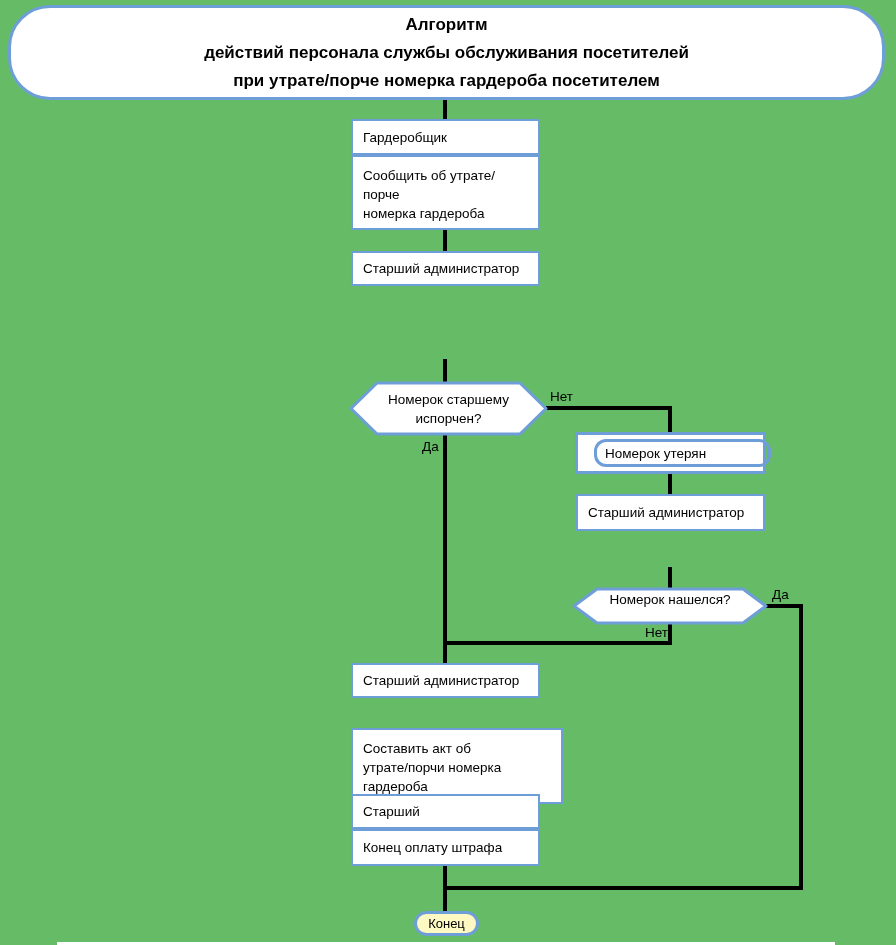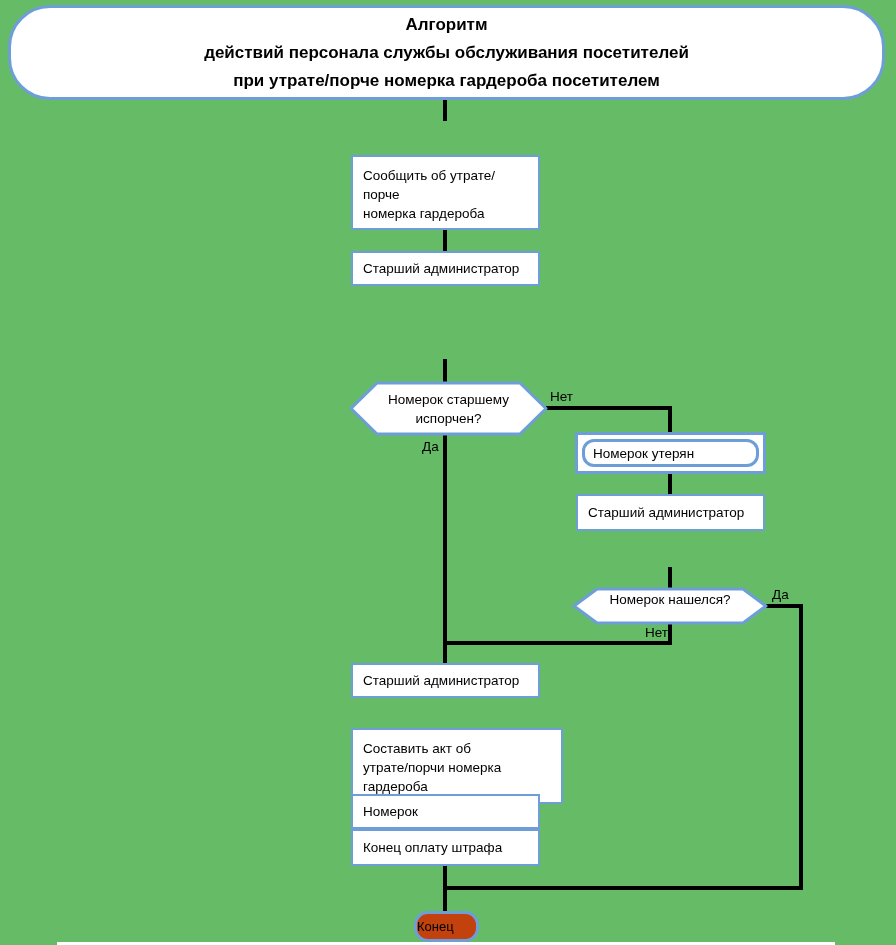--- a/index.html
+++ b/index.html
@@ -28,26 +28,26 @@
     display:flex; align-items:center; justify-content:center; text-align:center;
     font-size:13.5px; line-height:19px; white-space:pre-line;
   }
   .branch-label { position:absolute; font-size:13.5px; }
   .lost-outer {
     position:absolute; left:575px; top:432px; width:191px; height:42px;
     background:#fff; border:3px solid #6E9ED8; box-sizing:border-box; padding:4px;
   }
   .lost-inner {
     width:100%; height:100%; box-sizing:border-box; border:3px solid #6E9ED8;
-    border-radius:12px; display:flex; align-items:center; padding:0 8px; font-size:13.5px;
+    border-radius:12px; display:flex; align-items:center; padding:0 8px; font-size:13.5px;margin-left:12px;
   }
   .end-pill {
-    position:absolute; left:414px; top:911px; width:65px; height:31px;
-    background:#c2410c; border:3px solid #6E9ED8; border-radius:14px;
-    box-sizing:border-box; display:flex; align-items:center; justify-content:flex-start;
+    position:absolute; left:414px; top:911px; width:65px; height:25px;
+    background:#fef9c3; border:3px solid #6E9ED8; border-radius:14px;
+    box-sizing:border-box; display:flex; align-items:center; justify-content:center;
     font-size:13px;
   }
   .bottom-edge { position:absolute; left:57px; top:942px; width:778px; height:3px; background:#fff; }
 </style>
 </head>
 <body>
 
 <div class="canvas">
 
   <svg class="lines-svg" width="896" height="945">
@@ -65,20 +65,21 @@
       <path d="M445 864 V913"></path>
     </g>
   </svg>
 
   <div class="title-banner">
     <div class="title-text">Алгоритм
 действий персонала службы обслуживания посетителей
 при утрате/порче номерка гардероба посетителем</div>
   </div>
 
+  <div class="node role" style="left:351px; top:119px; width:189px; height:36px;">Гардеробщик</div>
   <div class="node action" style="left:351px; top:155px; width:189px; height:75px;">Сообщить об утрате/порче
 номерка гардероба
 старшему администратору</div>
 
   <div class="node role" style="left:351px; top:251px; width:189px; height:35px;">Старший администратор</div>
 
   <div class="hex" style="left:349px; top:381px; width:199px; height:55px;">
     <svg width="199" height="55">
       <polygon points="2,27.5 28,2 171,2 197,27.5 171,53 28,53" fill="#FFFFFF" stroke="#6E9ED8" stroke-width="3" stroke-linejoin="round"></polygon>
     </svg>
@@ -103,21 +104,21 @@
     <div class="q">Номерок нашелся?</div>
   </div>
   <div class="branch-label" style="left:772px; top:587px;">Да</div>
   <div class="branch-label" style="left:645px; top:625px;">Нет</div>
 
   <div class="node role" style="left:351px; top:663px; width:189px; height:35px;">Старший администратор</div>
   <div class="node action" style="left:351px; top:728px; width:212px; height:76px;">Составить акт об
 утрате/порчи номерка
 гардероба</div>
 
-  <div class="node role" style="left:351px; top:794px; width:189px; height:35px;">Номерок</div>
+  <div class="node role" style="left:351px; top:794px; width:189px; height:35px;">Старший</div>
   <div class="node role" style="left:351px; top:829px; width:189px; height:37px;">Конец оплату штрафа</div>
 
   <div class="end-pill">
     <span>Конец</span>
   </div>
 
   <div class="bottom-edge"></div>
 </div>
 
 </body></html>

